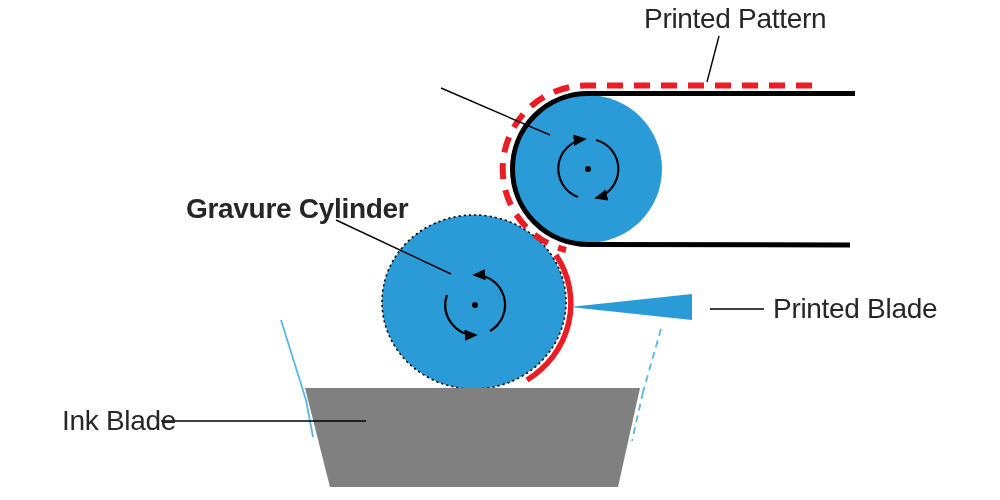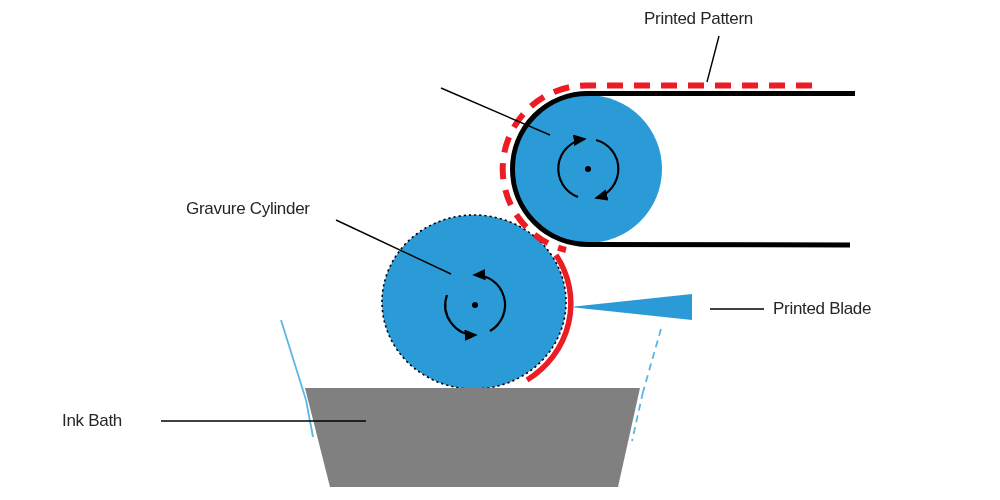--- a/index.html
+++ b/index.html
@@ -26,29 +26,29 @@
   .leader         { stroke: var(--web-black, #000); stroke-width: 1.4; fill: none; }
   .bath-fill      { fill: var(--ink-bath-gray, #808080); }
   .bath-wall      { stroke: var(--bath-wall-light-blue, #5BB5E5); stroke-width: 1.8; fill: none; }
   .bath-wall.dashed { stroke-dasharray: 7 5; }
   .arrowhead-fill { fill: var(--web-black, #000); }
 
   
   .label {
     position: absolute;
     color: var(--label-text, #262626);
-    font-size: 17px;
+    font-size: 28px;
     line-height: 30px;
     letter-spacing: -0.3px;
     white-space: nowrap;
     user-select: none;
   }
   .lbl-printed-pattern    { left: 644px; top: 4px;   }
   .lbl-impression         { left: 339px; top: 58px;  }
-  .lbl-gravure            { left: 186px; top: 194px; }
+  .lbl-gravure            { left: 186px; top: 194px; font-weight: bold; }
   .lbl-doctor-blade       { left: 773px; top: 294px; }
   .lbl-ink-bath           { left: 62px;  top: 406px; }
 </style>
 </head>
 <body>
 
 <div class="stage">
 
   <svg width="1000" height="500" viewBox="0 0 1000 500">
 
@@ -93,14 +93,14 @@
     <line x1="161" y1="421" x2="366" y2="421" class="leader"></line>
   </svg>
 
   <div class="label lbl-printed-pattern">Printed Pattern</div>
 
 
   <div class="label lbl-gravure">Gravure Cylinder</div>
 
   <div class="label lbl-doctor-blade">Printed Blade</div>
 
-  <div class="label lbl-ink-bath">Ink Bath</div>
+  <div class="label lbl-ink-bath">Ink Blade</div>
 </div>
 
 </body></html>

